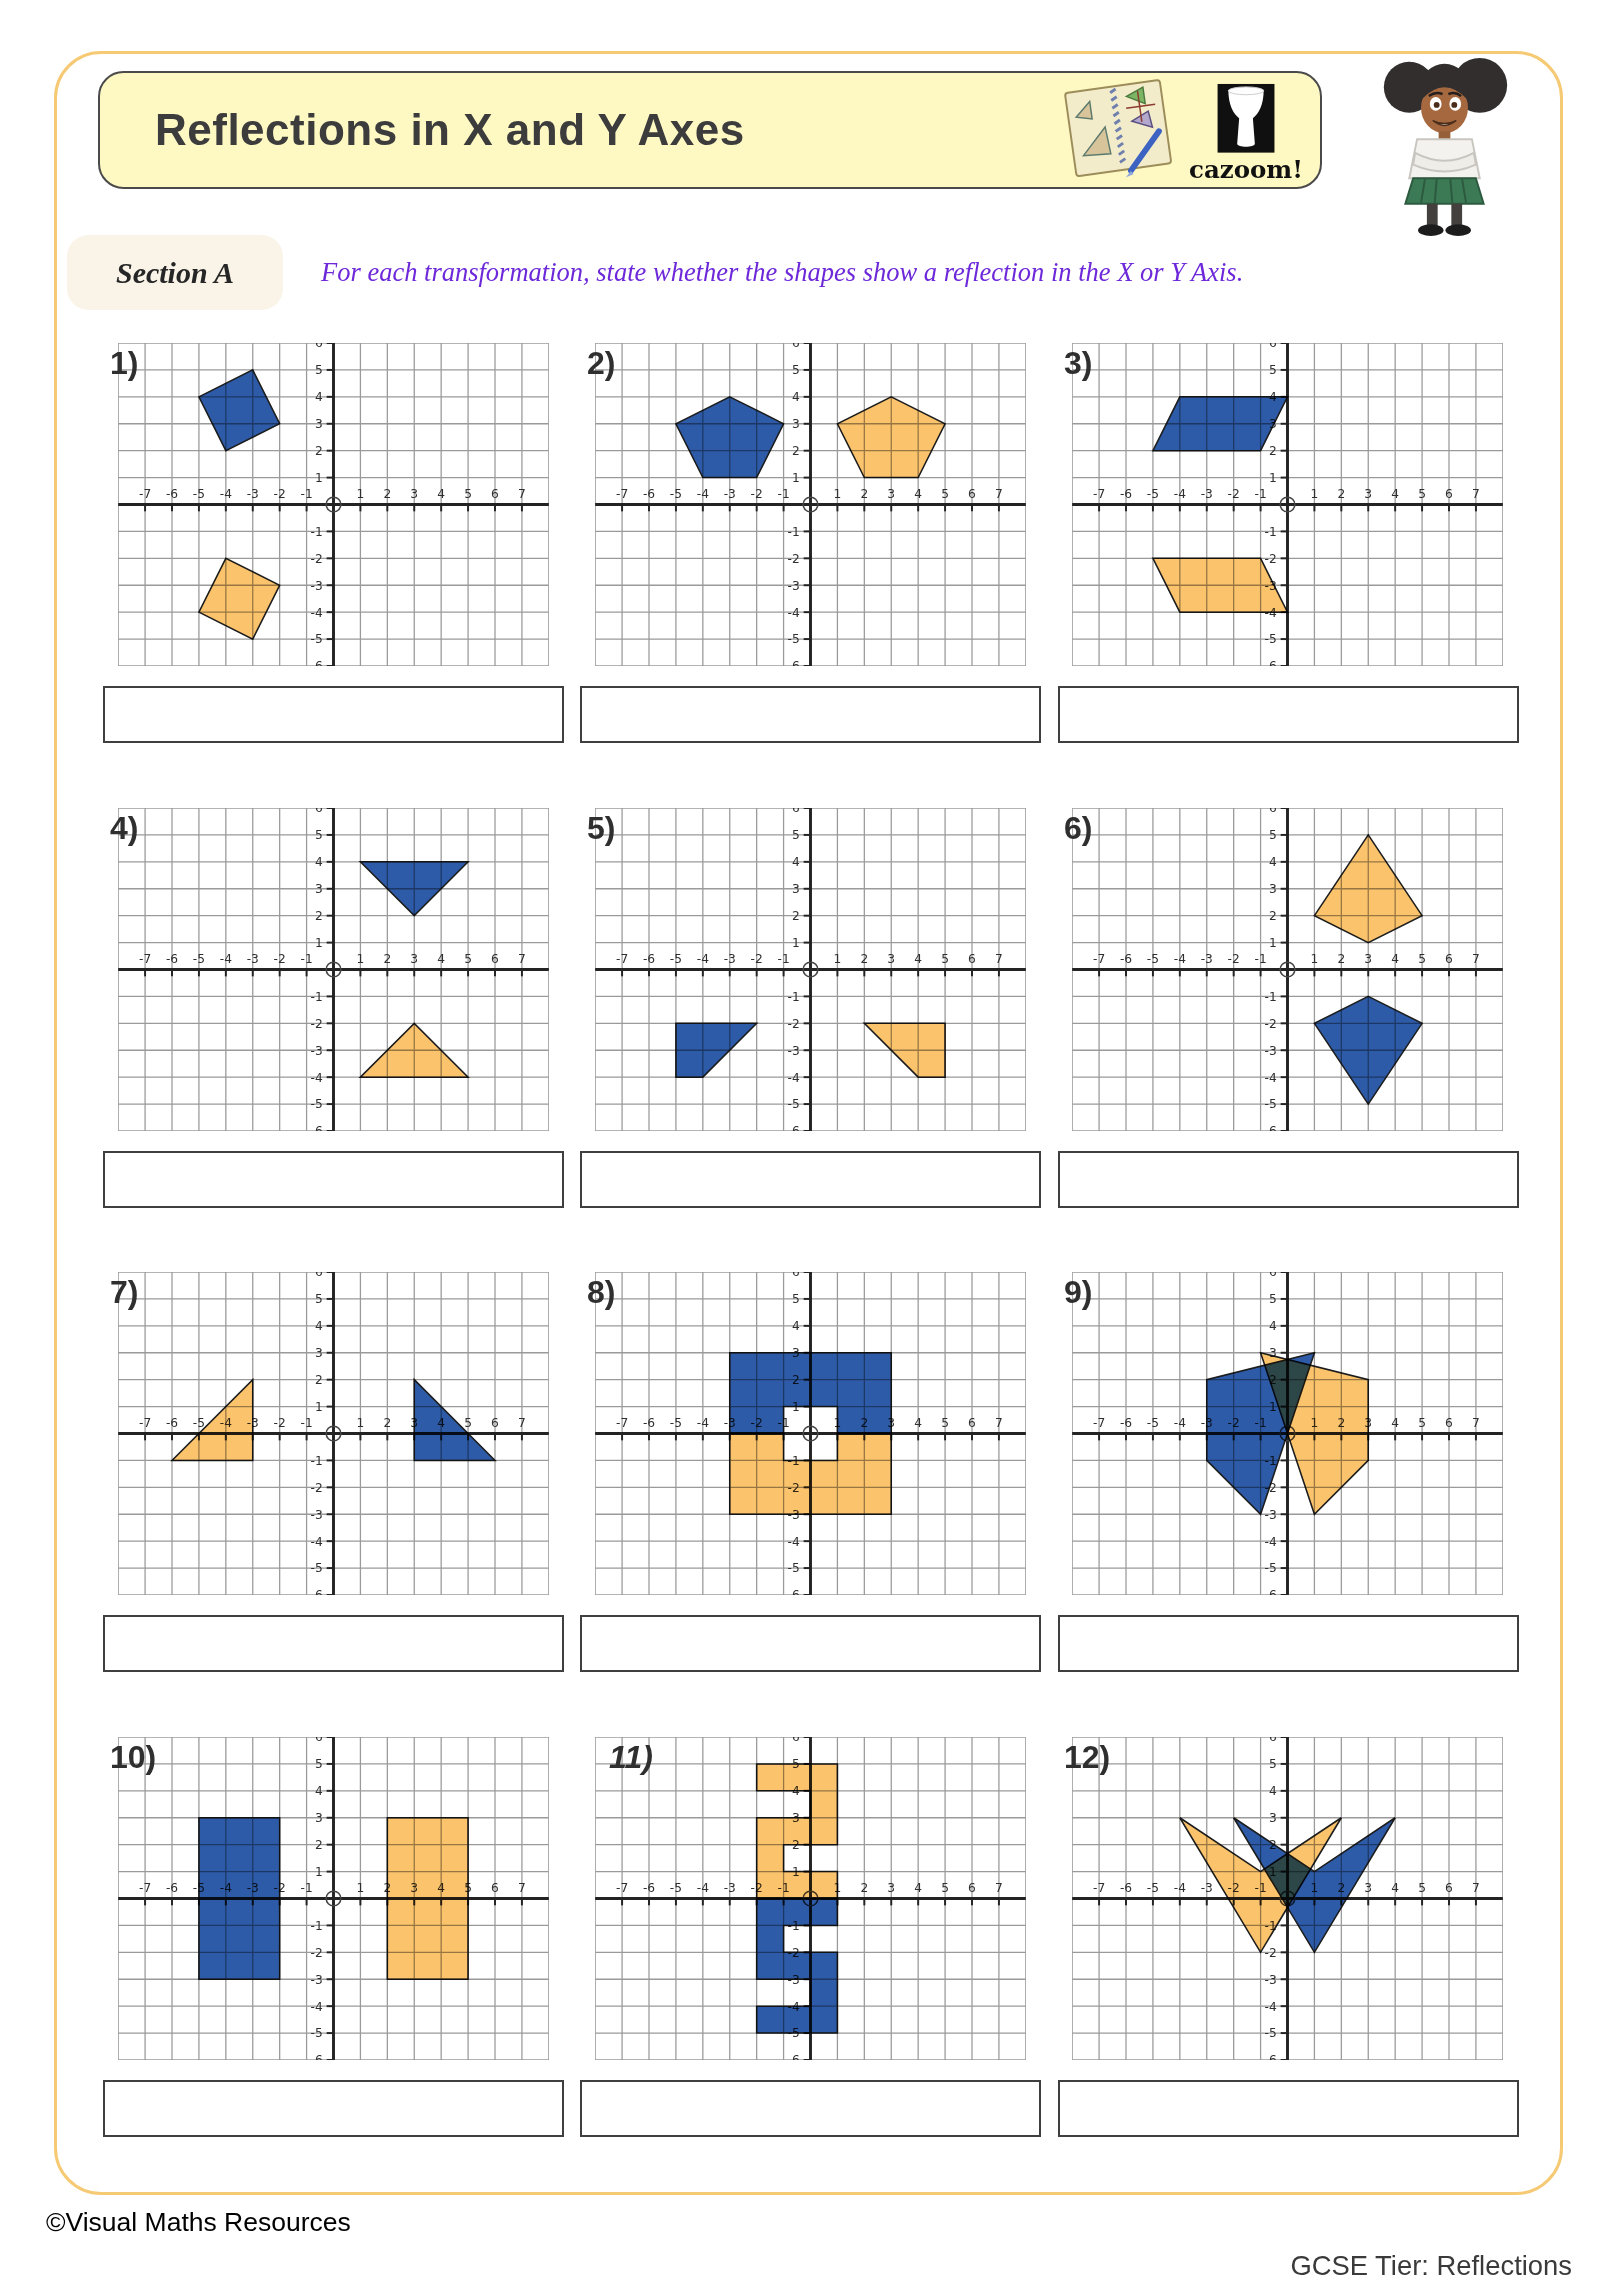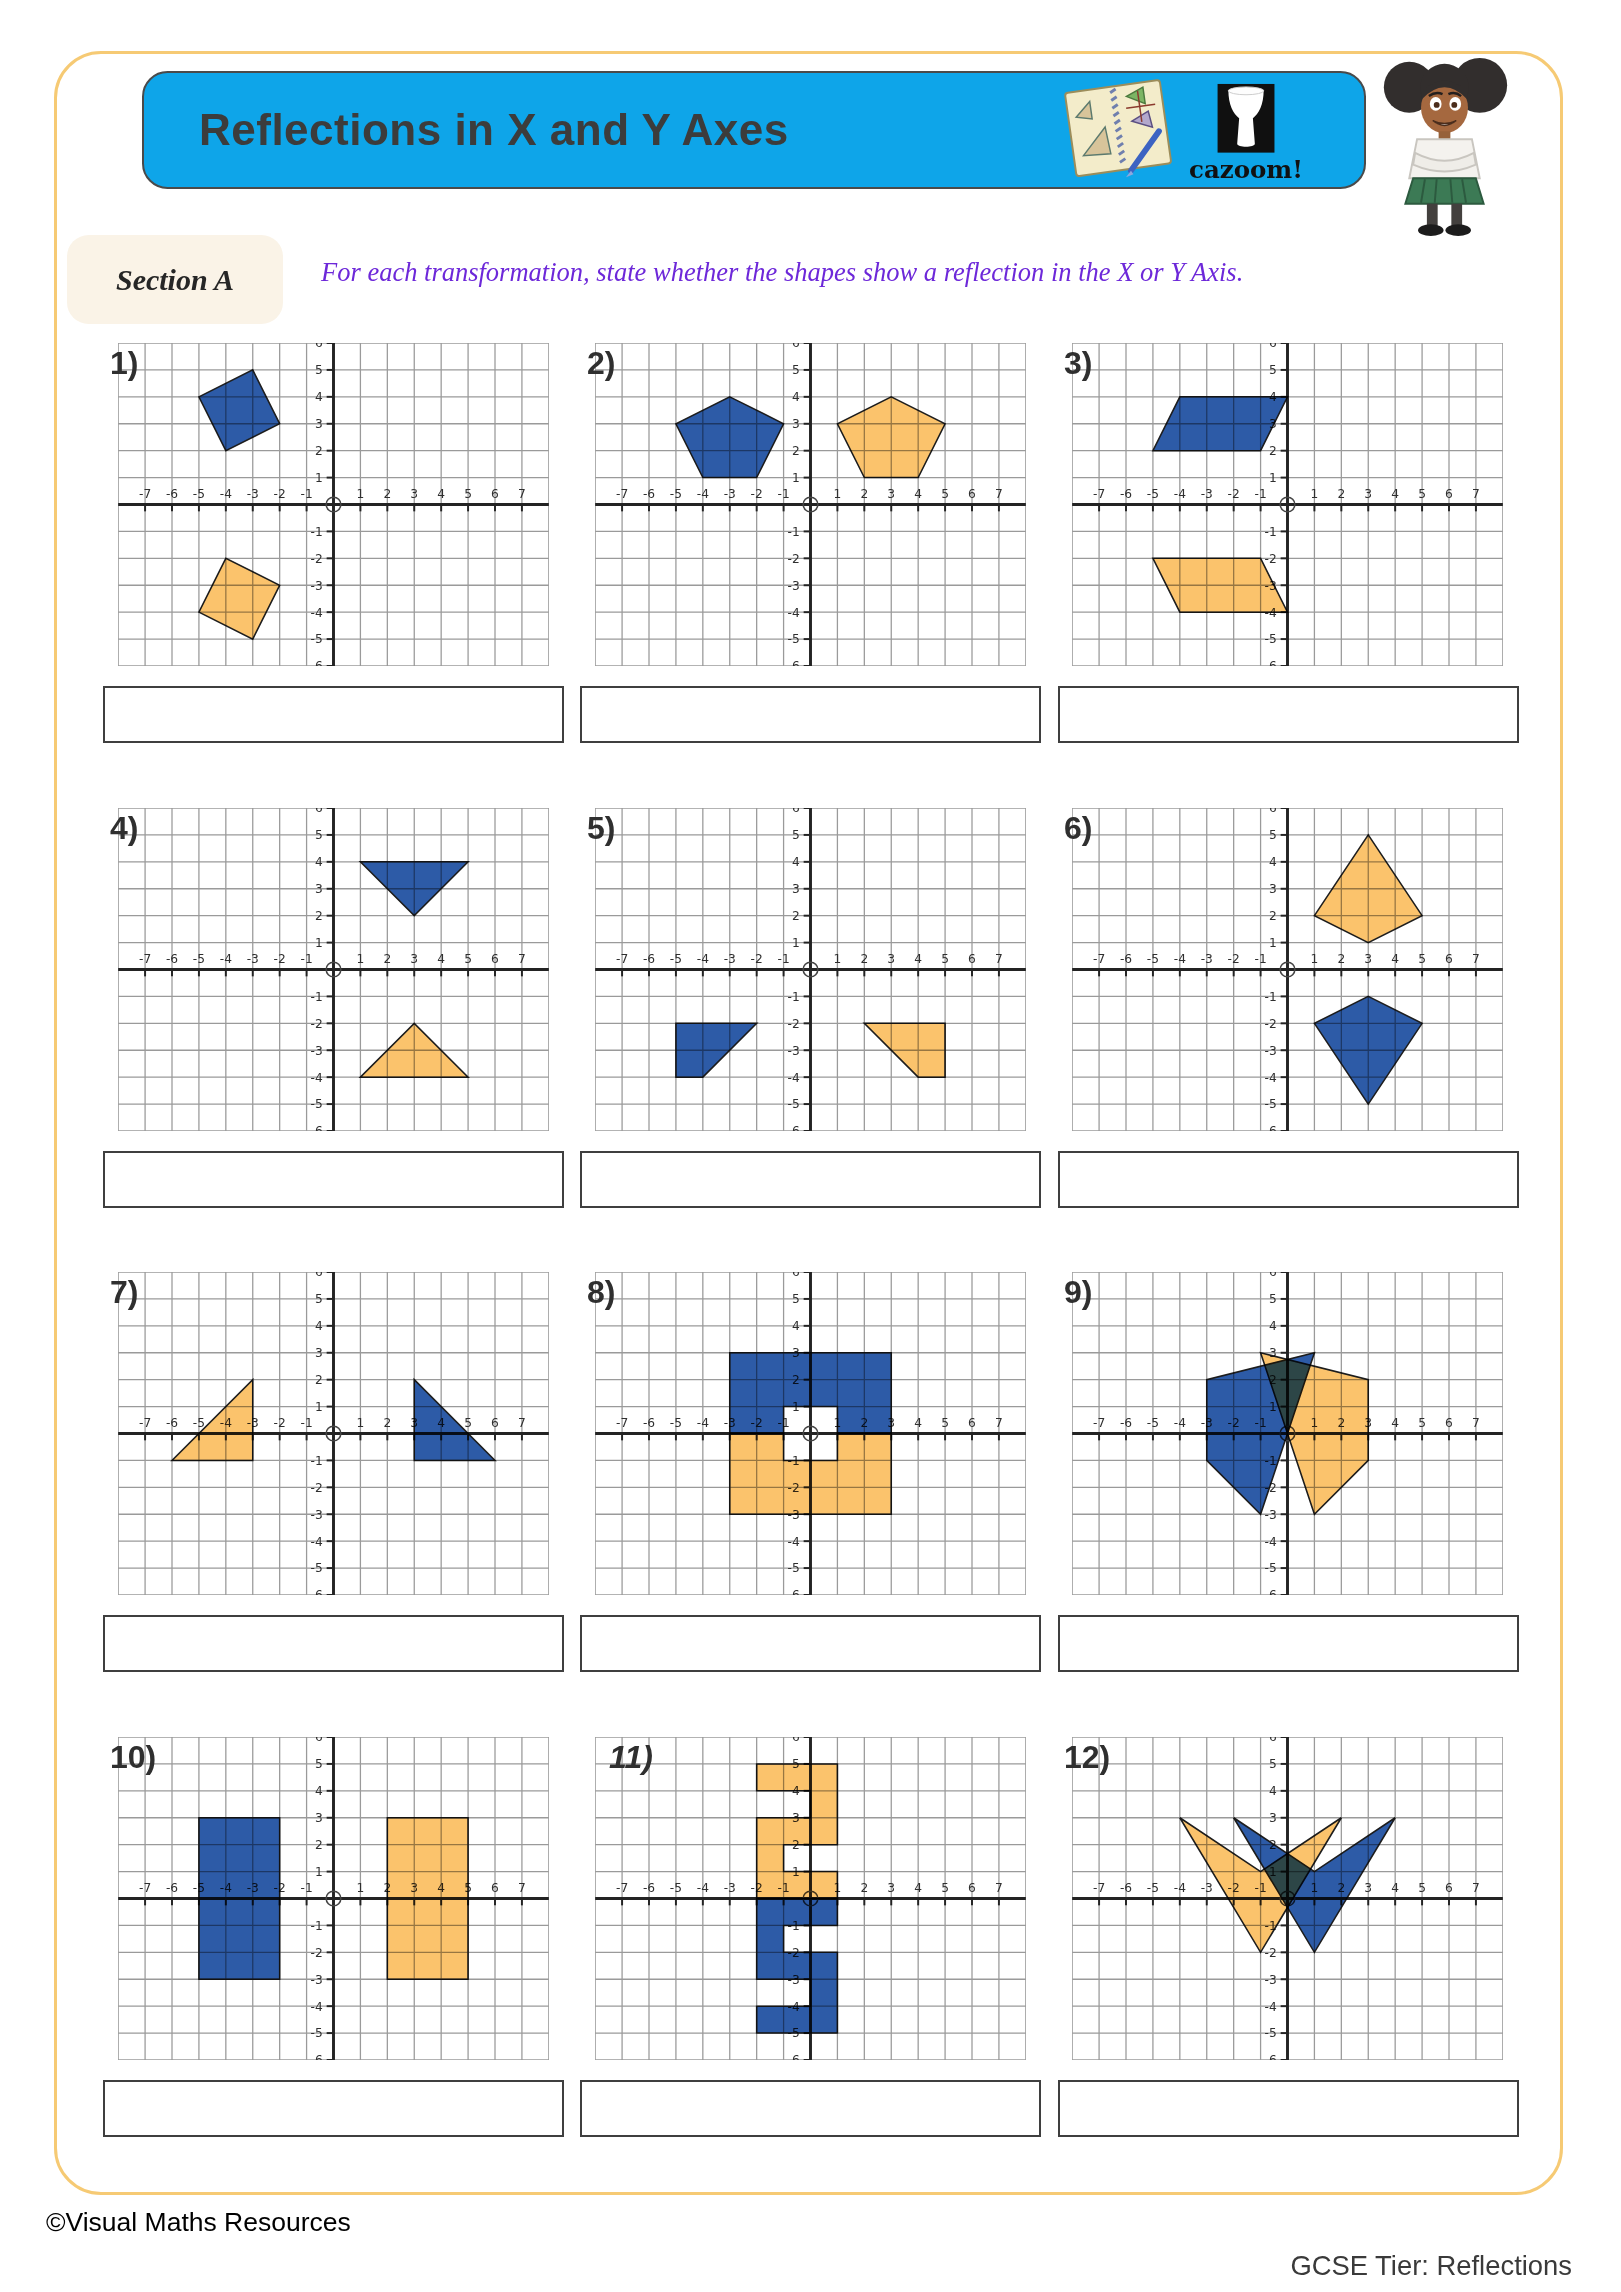--- a/index.html
+++ b/index.html
@@ -1,25 +1,25 @@
 <!DOCTYPE html>
 <html><head>
 <meta charset="utf-8">
 <style>
   html,body{margin:0;padding:0;background:#fff;}
   .page{position:relative;width:1621px;height:2293px;background:#fff;
         font-family:"Liberation Sans",sans-serif;overflow:hidden;}
   .frame{position:absolute;left:54px;top:51px;width:1503px;height:2138px;
          border:3.9px solid #f6ca74;border-radius:47px;}
   .header-box{position:absolute;left:98px;top:71px;width:1220px;height:114px;
-         background:#0ea5e9;border:2.9px solid #4a4a4a;border-radius:25.5px;
-         display:flex;align-items:center;margin-left:44px;}
+         background:#fef9c3;border:2.9px solid #4a4a4a;border-radius:25.5px;
+         display:flex;align-items:center;}
   .title{margin-left:55px;font-size:44px;font-weight:bold;color:#3c3c3c;letter-spacing:0.5px;}
   .hdr-icon{position:absolute;}
-  .section-box{position:absolute;left:67px;top:235px;width:216px;height:89px;
+  .section-box{position:absolute;left:67px;top:235px;width:216px;height:75px;
          background:#faf3e7;border-radius:21.6px;display:flex;align-items:center;justify-content:center;}
   .section-label{font-family:"Liberation Serif",serif;font-style:italic;font-weight:bold;
          font-size:30px;color:#262626;}
   .instruction{position:absolute;left:321px;top:235px;height:75px;display:flex;align-items:center;
          font-family:"Liberation Serif",serif;font-style:italic;font-size:26.5px;color:#6d28d9;}
   .plabel{position:absolute;font-size:32px;font-weight:bold;color:#2f2f2f;z-index:3;}
   .grid-svg{position:absolute;isolation:isolate;background:#fff;}
   .answer-box{position:absolute;width:457px;height:53px;background:#fff;border:2px solid #3f3f3f;}
   .axis-num{font-family:"DejaVu Sans",sans-serif;font-size:12.5px;fill:#2f2f2f;}
   .foot{position:absolute;color:#000000;font-size:26.5px;}

